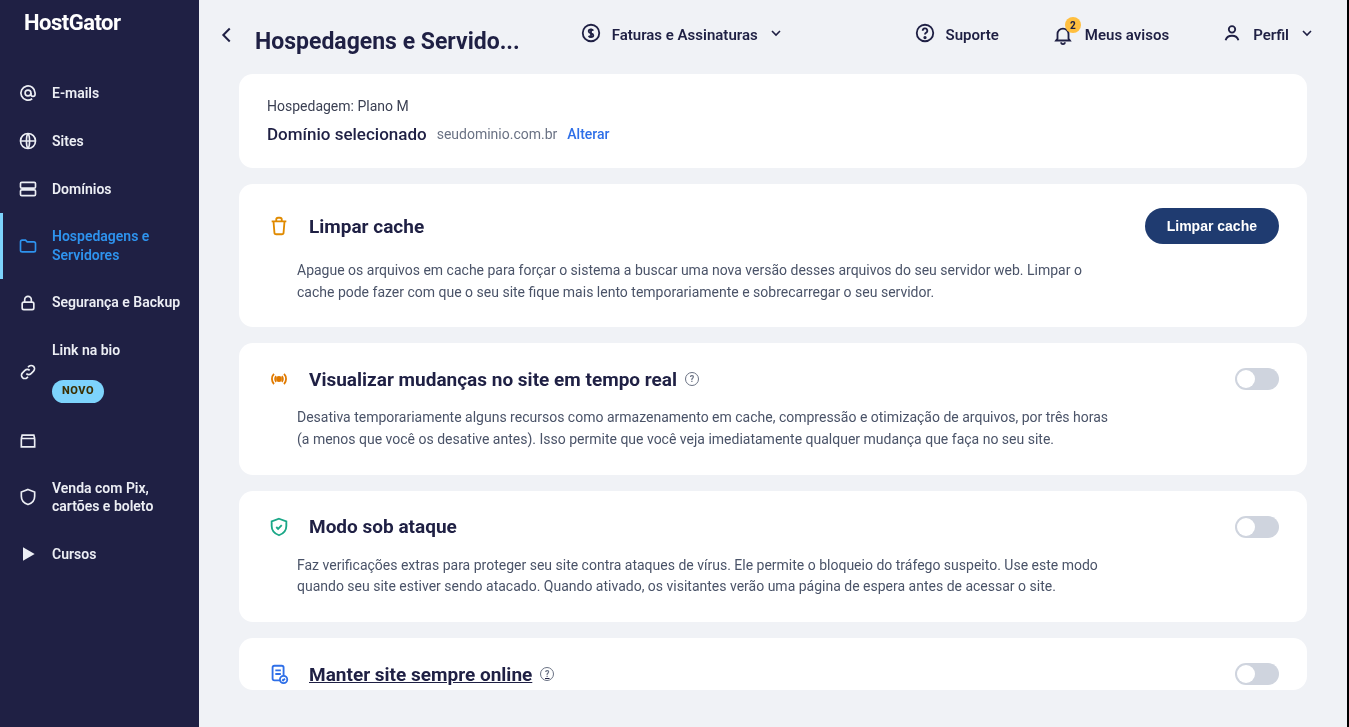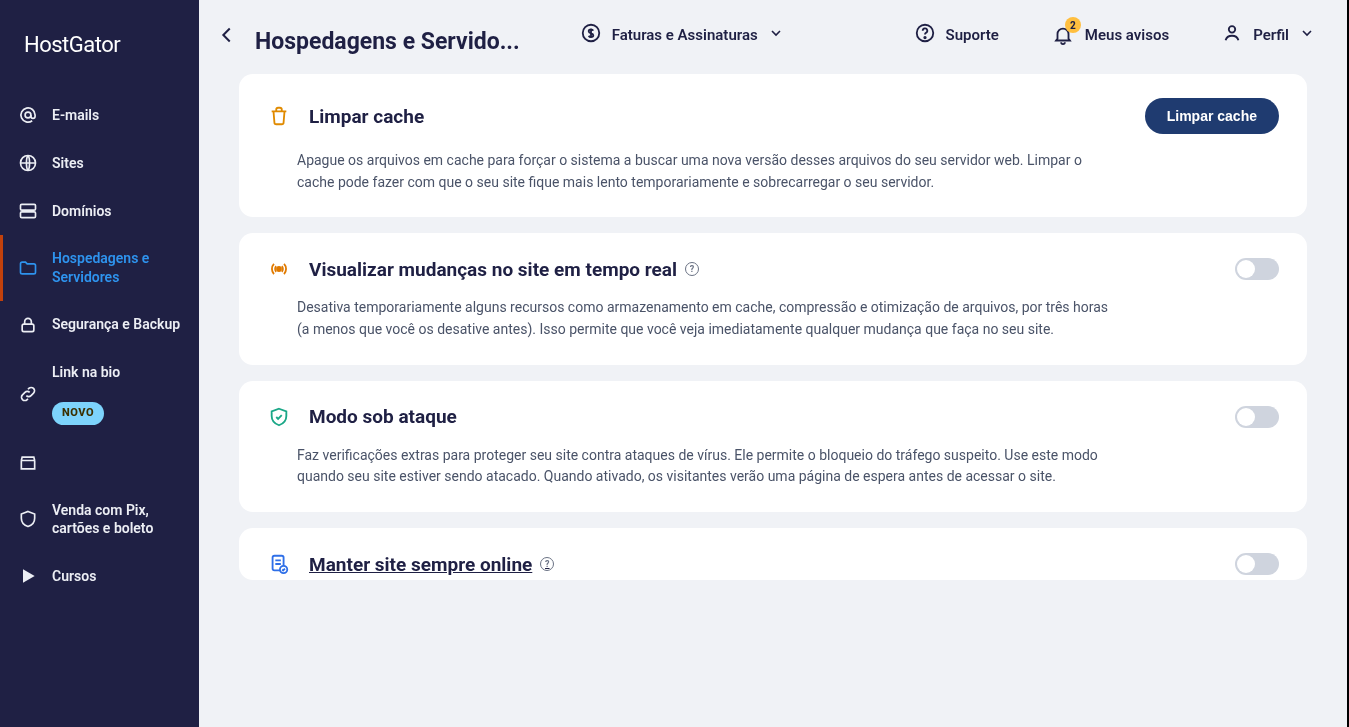--- a/index.html
+++ b/index.html
@@ -15,39 +15,39 @@
   .sidebar {
     width: 199px;
     background: #1f2044;
     color: #eceef4;
     flex-shrink: 0;
     display: flex;
     flex-direction: column;
   }
   .logo {
     font-size: 22px;
-    font-weight: 400;
+    font-weight: 700;
     color: #ffffff;
-    padding: 32px 24px 34px 24px;
+    padding: 10px 24px 34px 24px;
     letter-spacing: -0.5px;
   }
   .nav { display: flex; flex-direction: column; }
   .nav-item {
     display: flex;
     align-items: center;
     gap: 14px;
     padding: 14px 18px;
     font-size: 14px;
     font-weight: 600;
     cursor: pointer;
     line-height: 1.35;
   }
   .nav-item.active {
     color: #2e93ee;
-    border-left: 3px solid #c2410c;
+    border-left: 3px solid #7dd3fc;
     padding-left: 15px;
   }
   .nav-icon { width: 20px; height: 20px; flex-shrink: 0; display: flex; align-items:center; justify-content:center; }
   .badge-novo {
     background: #7dd3fc;
     color: #3b2f00;
     font-size: 11px;
     font-weight: 800;
     padding: 4px 10px;
     border-radius: 999px;
@@ -319,20 +319,28 @@
           <svg viewBox="0 0 24 24" width="16" height="16" fill="none" stroke="#1f2044" stroke-width="2.4">
               <path d="M6 9l6 6 6-6"></path>
             </svg>
         </span>
       </div>
     </div>
   </div>
 
   <div class="content">
 
+    <div class="card">
+      <div class="small-label">Hospedagem: Plano M</div>
+      <div class="domain-line">
+        <span class="domain-label">Domínio selecionado</span>
+        <span class="domain-value">seudominio.com.br</span>
+        <span class="link">Alterar</span>
+      </div>
+    </div>
 
     <div class="card">
       <div class="card-header-row">
         <div class="card-title-group">
           <span class="card-icon">
             <svg viewBox="0 0 24 24" width="22" height="22" fill="none" stroke="#e08a00" stroke-width="2">
                 <path d="M4 7h16M9 7V5a2 2 0 0 1 2-2h2a2 2 0 0 1 2 2v2M6 7l1 12a2 2 0 0 0 2 2h6a2 2 0 0 0 2-2l1-12"></path>
               </svg>
           </span>
           <span class="card-title">Limpar cache</span>

